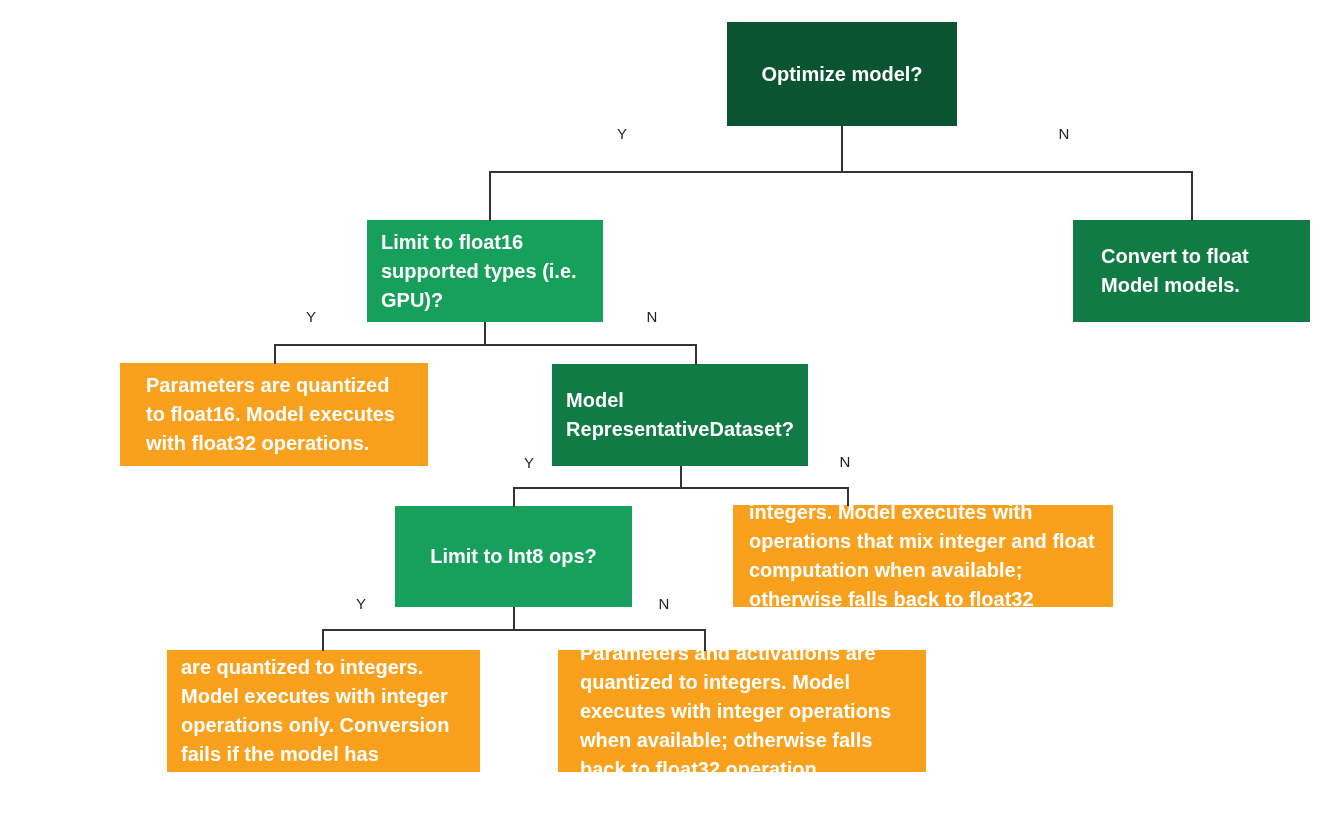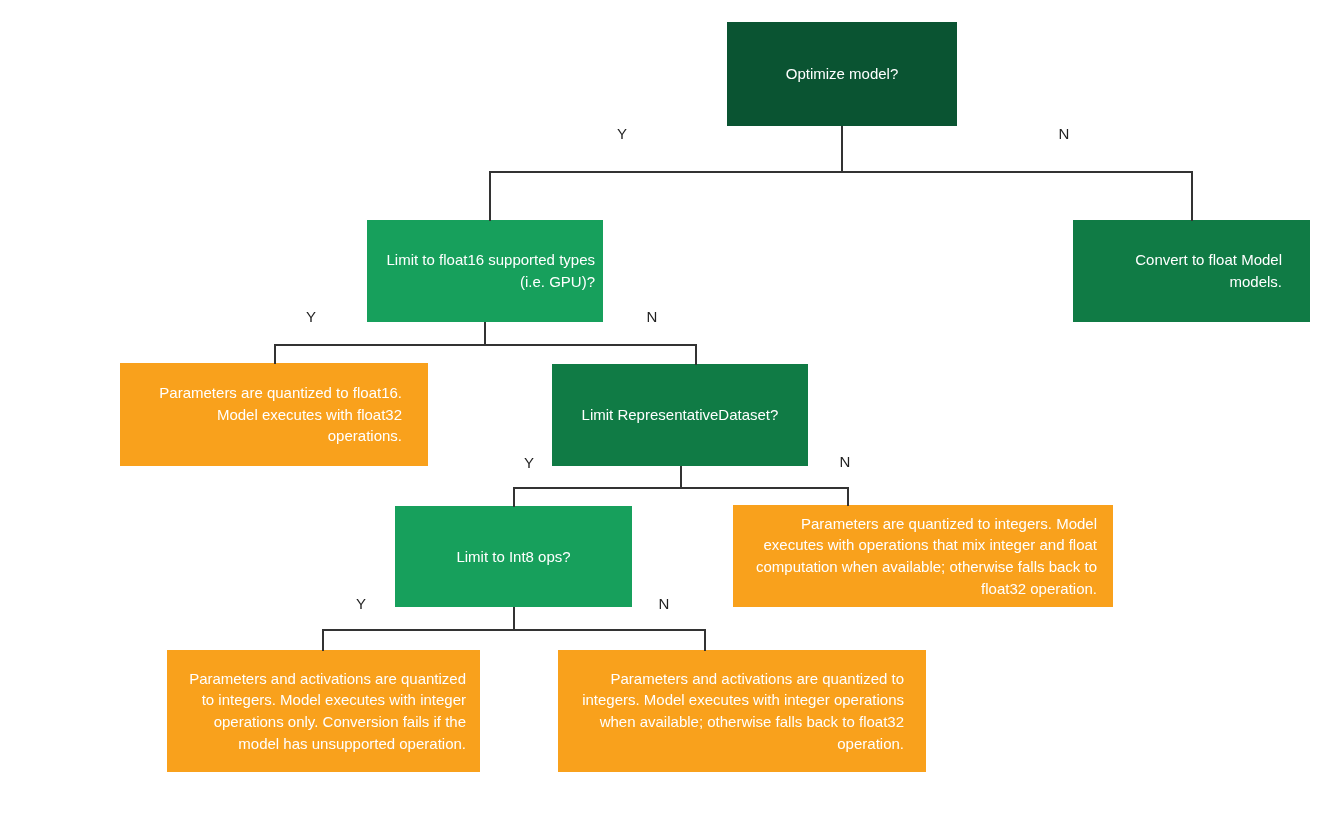--- a/index.html
+++ b/index.html
@@ -4,30 +4,30 @@
 <style>
   html,body { margin:0; padding:0; background:var(--background,#FFFFFF); }
   .canvas {
     position:relative; width:1344px; height:816px; overflow:hidden;
     background:var(--background,#FFFFFF);
     font-family:"Liberation Sans", sans-serif;
   }
   .node {
     position:absolute; box-sizing:border-box;
     display:flex; align-items:center; justify-content:center;
-    text-align:right; color:var(--box-text,#FFFFFF);
-    font-weight:normal; font-size:15px; line-height:1.45;
+    text-align:left; color:var(--box-text,#FFFFFF);
+    font-weight:bold; font-size:20px; line-height:1.45;
   }
   .bg-dark   { background:var(--box-dark-green,#0A5432); }
   .bg-green  { background:var(--box-green,#107B45); }
   .bg-light  { background:var(--box-light-green,#17A05C); }
   .bg-orange { background:var(--box-orange,#F9A11C); }
 
   #n-optimize { left:727px; top:22px;  width:230px; height:104px; padding:8px 20px; }
-  #n-float16  { left:367px; top:220px; width:236px; height:102px; padding:8px 8px; }
+  #n-float16  { left:367px; top:220px; width:236px; height:102px; padding:8px 14px; }
   #n-convert  { left:1073px;top:220px; width:237px; height:102px; padding:8px 28px; }
   #n-qfloat16 { left:120px; top:363px; width:308px; height:103px; padding:0 26px; }
   #n-dataset  { left:552px; top:364px; width:256px; height:102px; padding:8px 24px; }
   #n-int8     { left:395px; top:506px; width:237px; height:101px; padding:8px 24px; }
   #n-qmixed   { left:733px; top:505px; width:380px; height:102px; padding:6px 16px;  }
   #n-qintonly { left:167px; top:650px; width:313px; height:122px; padding:6px 14px; }
   #n-qintfb   { left:558px; top:650px; width:368px; height:122px; padding:6px 22px; }
 
   .hline, .vline { position:absolute; background:var(--connector,#333333); }
   .hline { height:1.5px; }
@@ -64,21 +64,21 @@
 </style>
 </head>
 <body>
 
 <div class="canvas">
 
   <div class="node bg-dark" id="n-optimize">Optimize model?</div>
   <div class="node bg-light" id="n-float16">Limit to float16 supported types (i.e. GPU)?</div>
   <div class="node bg-green" id="n-convert">Convert to float Model models.</div>
   <div class="node bg-orange" id="n-qfloat16">Parameters are quantized to float16. Model executes with float32 operations.</div>
-  <div class="node bg-green" id="n-dataset">Limit RepresentativeDataset?</div>
+  <div class="node bg-green" id="n-dataset">Model RepresentativeDataset?</div>
   <div class="node bg-light" id="n-int8">Limit to Int8 ops?</div>
   <div class="node bg-orange" id="n-qmixed">Parameters are quantized to integers. Model executes with operations that mix integer and float computation when available; otherwise falls back to float32 operation.</div>
   <div class="node bg-orange" id="n-qintonly">Parameters and activations are quantized to integers. Model executes with integer operations only. Conversion fails if the model has unsupported operation.</div>
   <div class="node bg-orange" id="n-qintfb">Parameters and activations are quantized to integers. Model executes with integer operations when available; otherwise falls back to float32 operation.</div>
 
   <div class="vline" id="c1v"></div>
   <div class="hline" id="c1h"></div>
   <div class="vline" id="c1vl"></div>
   <div class="vline" id="c1vr"></div>
 

